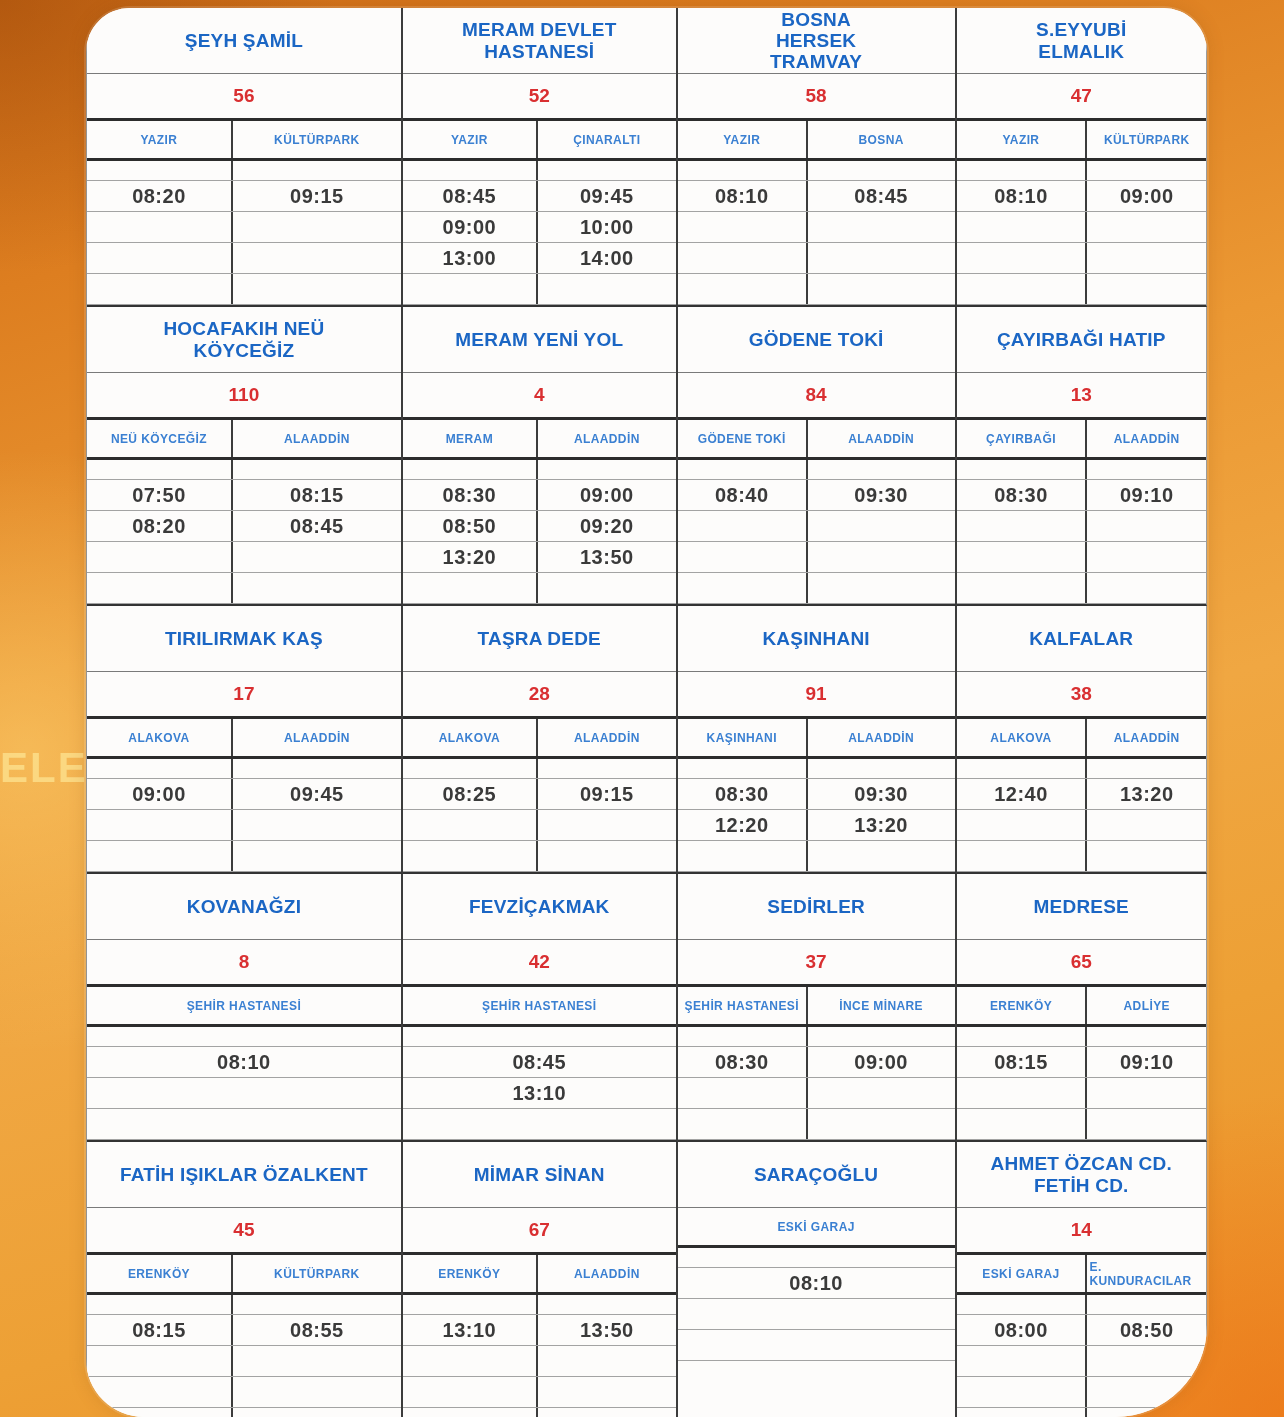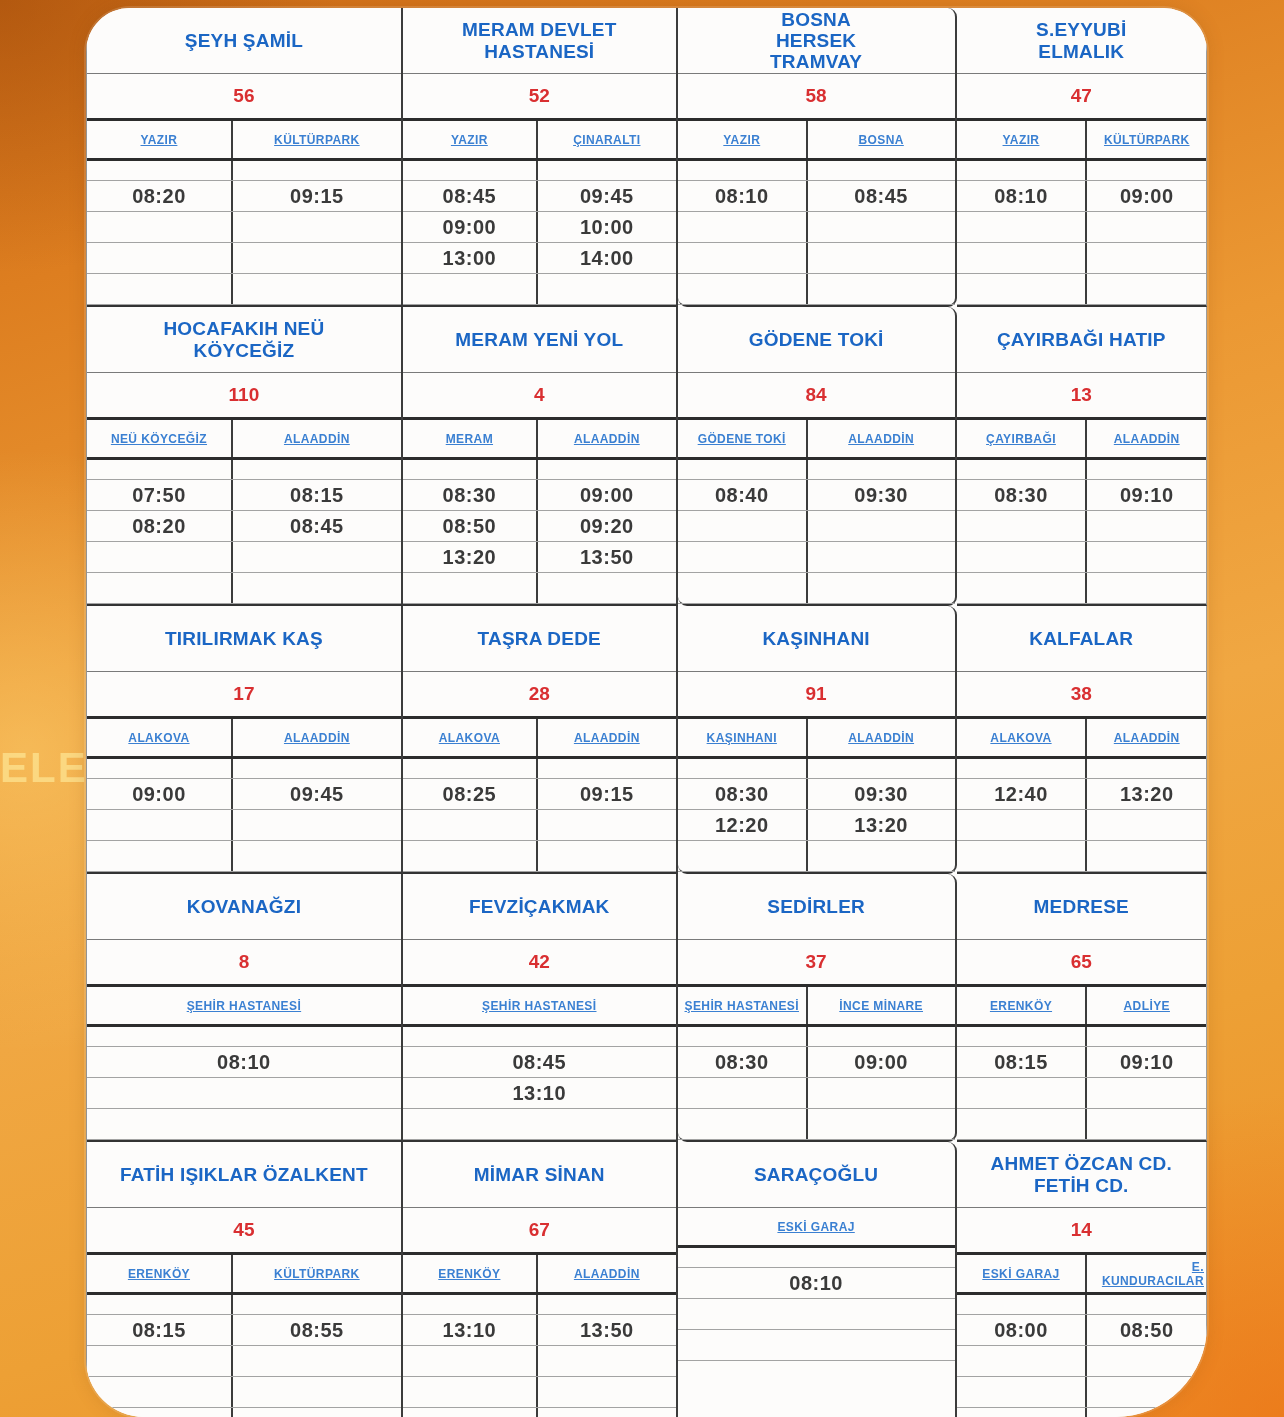--- a/index.html
+++ b/index.html
@@ -33,43 +33,42 @@
   .brow{display:flex;width:100%;}
   .block{
     box-sizing:border-box;
     border-right:2px solid #3c3c3c;
     border-bottom:2px solid #333;
     display:flex;flex-direction:column;
     background:#fdfcfb;
   }
   .brow .block:nth-child(1){width:324px;--split:46.5%;}
   .brow .block:nth-child(2){width:282px;--split:49.5%;}
-  .brow .block:nth-child(3){width:286px;border-radius:9px;--split:47%;}
+  .brow .block:nth-child(3){width:286px;--split:47%;}
   .brow .block:nth-child(4){width:257px;--split:52.5%;border-right:1px solid rgba(60,60,60,0.5);}
   .title{
     height:66px;box-sizing:border-box;
     display:flex;align-items:center;justify-content:center;text-align:center;
     font-size:19px;font-weight:bold;color:#1b66c4;line-height:1.12;
     white-space:pre-line;letter-spacing:0.2px;
     border-bottom:1px solid #7a7a7a;
     padding:2px 4px;
   }
   .num{
     height:47px;box-sizing:border-box;
     display:flex;align-items:center;justify-content:center;
     font-size:19px;font-weight:bold;color:#d92f31;
     border-bottom:3px solid #2c2c2c;
   }
   .heads{height:40px;box-sizing:border-box;display:flex;border-bottom:3px solid #2c2c2c;}
   .hcell{
     box-sizing:border-box;flex:1;
-    display:flex;align-items:center;justify-content:center;text-align:right;
+    display:flex;align-items:center;justify-content:center;text-align:left;
     font-size:12px;font-weight:bold;color:#3b80d2;letter-spacing:0.4px;
     padding:0 2px;
-    text-decoration:underline;
   }
   .heads.dual .hcell:first-child{flex:none;width:var(--split);border-right:2px solid #3c3c3c;}
   .slot{height:31px;box-sizing:border-box;display:flex;border-bottom:1px solid #a3a3a3;}
   .slot.slim{height:20px;}
   .tcell{
     box-sizing:border-box;flex:1;
     display:flex;align-items:center;justify-content:center;
     font-size:20px;font-weight:bold;color:#3a3a3a;letter-spacing:0.5px;
   }
   .slot.dual .tcell:first-child{flex:none;width:var(--split);border-right:2px solid #3c3c3c;}

